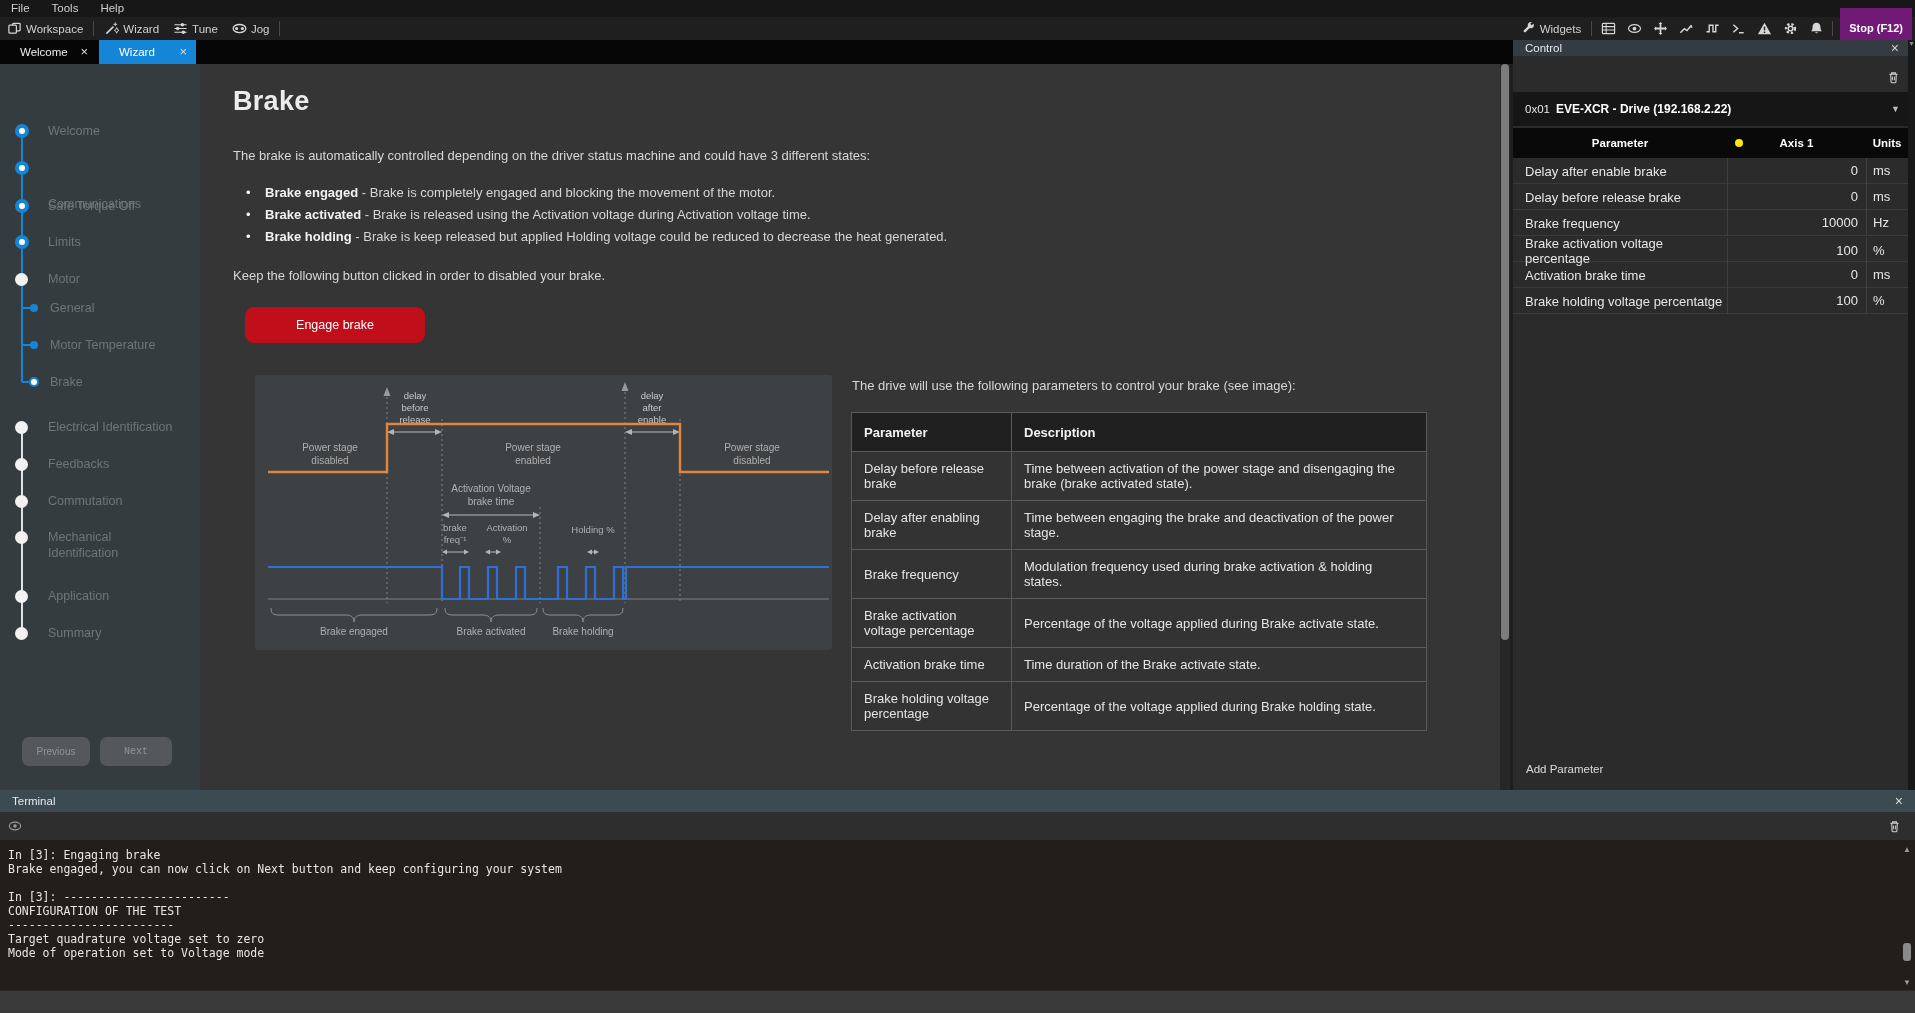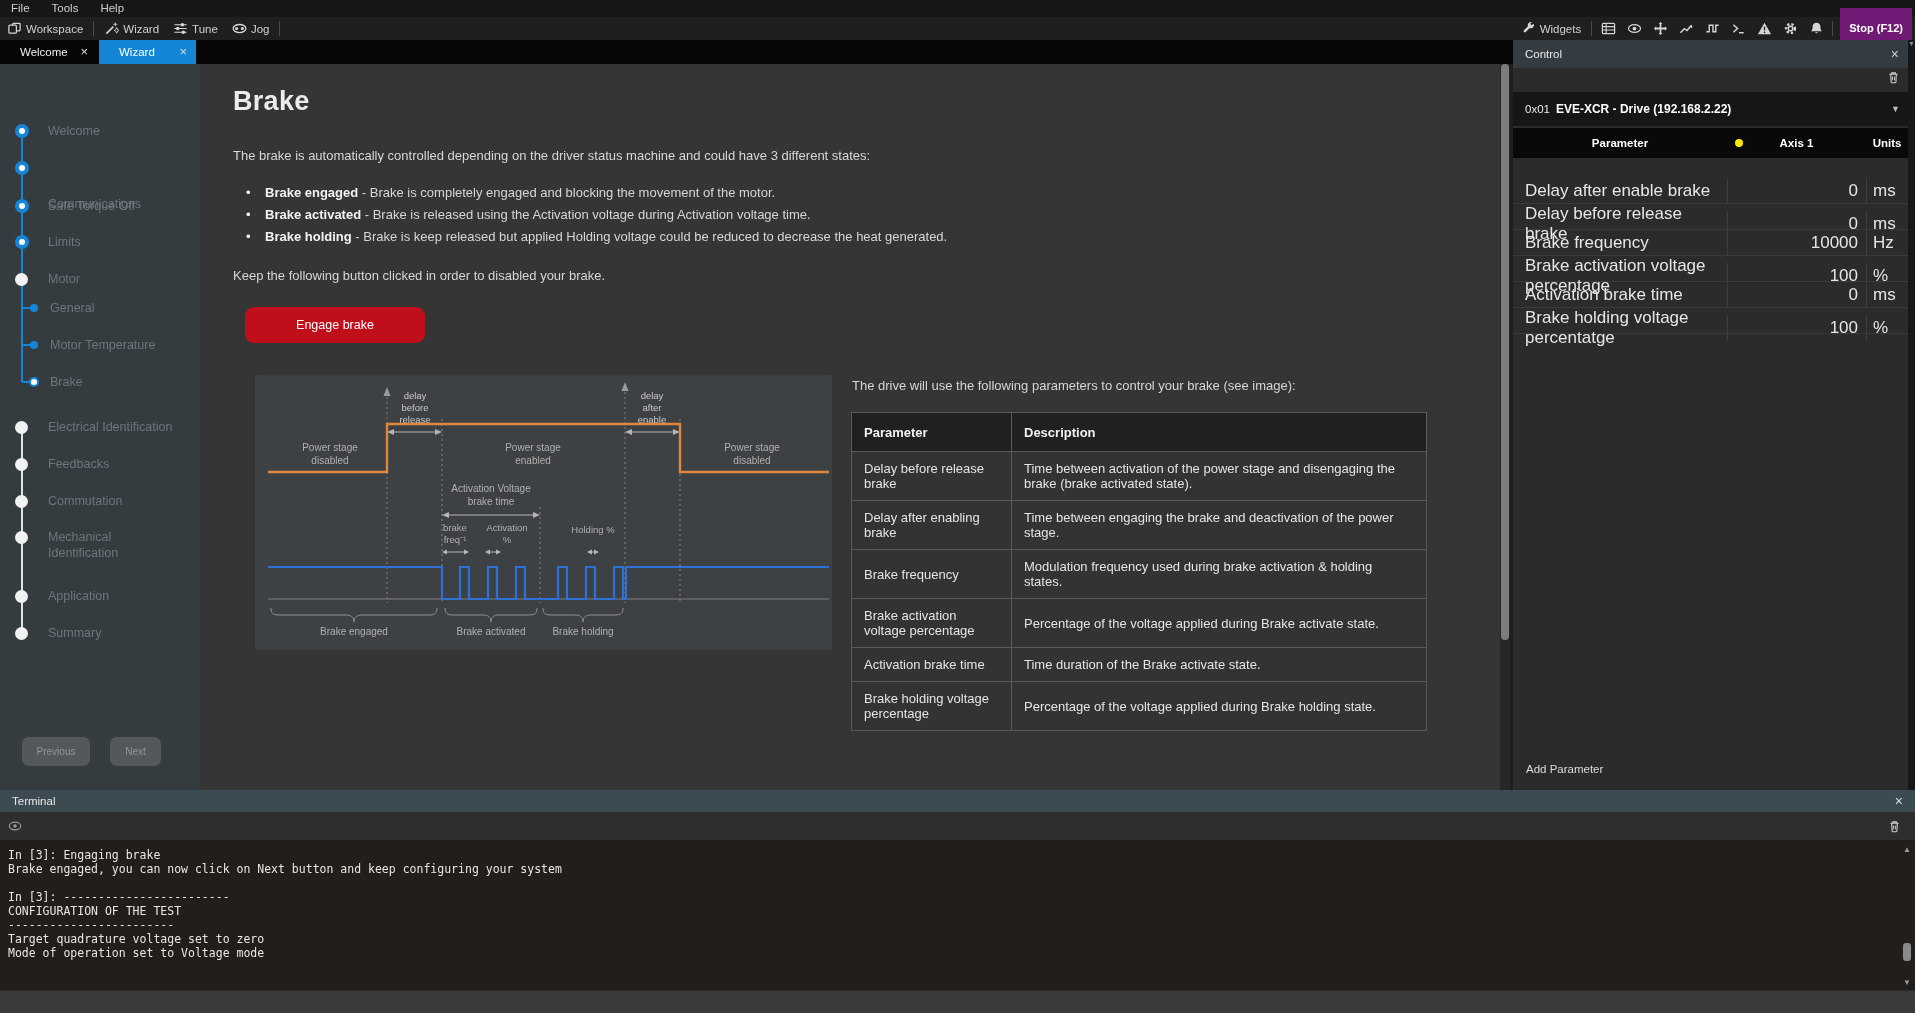--- a/index.html
+++ b/index.html
@@ -56,32 +56,32 @@
   .ptable th{background:#202020;font-weight:bold;color:#f2f2f2;height:20px;}
   .ptable td{background:#333333;}
   .col-param{width:160px;}
 
   
   .vscroll{left:1500px;top:64px;width:10px;height:726px;background:#272727;}
   .vthumb{position:absolute;left:1px;top:0;width:8px;height:576px;background:#7d7d7d;border-radius:4px;}
 
   
   .control{left:1513px;top:40px;width:395px;height:750px;background:#2b2b2b;}
-  .chead{position:absolute;left:0;top:0;width:100%;height:28px;background:#353c41;display:flex;align-items:center;justify-content:space-between;box-sizing:border-box;padding:0 9px 0 12px;font-size:11.5px;color:#e8e8e8;}
+  .chead{position:absolute;left:0;top:0;width:100%;height:16px;background:#353c41;display:flex;align-items:center;justify-content:space-between;box-sizing:border-box;padding:0 9px 0 12px;font-size:11.5px;color:#e8e8e8;}
   .chead .x{font-size:14px;color:#cfcfcf;}
   .ctrash{position:absolute;right:8px;top:30px;}
   .drive{position:absolute;left:0;top:52px;width:100%;height:34px;background:#161616;display:flex;align-items:center;box-sizing:border-box;padding:0 8px 0 12px;font-size:11.5px;color:#e8e8e8;}
   .drive b{margin-left:6px;font-size:12px;color:#fff;}
   .drive .caret{margin-left:auto;color:#bbb;font-size:9px;}
   .pgrid-h{position:absolute;left:0;top:88px;width:100%;height:30px;background:#090909;display:grid;grid-template-columns:214px 139px 42px;align-items:center;font-weight:bold;font-size:11.5px;color:#fff;}
   .pgrid-h .c1{text-align:center;position:relative;}
   .pgrid-h .ydot{position:absolute;right:-16px;top:50%;margin-top:-4px;width:8px;height:8px;border-radius:50%;background:#ffe70a;}
   .pgrid-h .c2{text-align:center;}
   .pgrid-h .c3{text-align:center;}
-  .prow{position:absolute;left:0;width:100%;height:26px;display:grid;grid-template-columns:214px 139px 42px;align-items:center;font-size:17px;color:#e6e6e6;border-bottom:1px solid #3a3a3a;box-sizing:border-box;margin-top:20px;}
+  .prow{position:absolute;left:0;width:100%;height:26px;display:grid;grid-template-columns:214px 139px 42px;align-items:center;font-size:13px;color:#e6e6e6;border-bottom:1px solid #3a3a3a;box-sizing:border-box;}
   .prow .n{padding-left:12px;}
   .prow .v{text-align:right;padding-right:8px;border-left:1px solid #3f3f3f;height:26px;line-height:26px;box-sizing:border-box;}
   .prow .u{padding-left:6px;border-left:1px solid #3f3f3f;height:26px;line-height:26px;box-sizing:border-box;}
   .addparam{position:absolute;left:13px;top:723px;font-size:11.5px;color:#dcdcdc;}
   .redge{left:1908px;top:40px;width:7px;height:750px;background:#181818;color:#8a8a8a;font-size:7px;text-align:center;}
 
   
   .terminal{left:0;top:790px;width:1915px;height:223px;background:#221e1b;}
   .thead{position:absolute;left:0;top:0;width:100%;height:22px;background:#3c4a52;display:flex;align-items:center;justify-content:space-between;box-sizing:border-box;padding:0 12px;font-size:11.5px;color:#e8e8e8;}
   .thead .x{font-size:14px;color:#d8d8d8;}
@@ -251,21 +251,21 @@
     <div class="sdot dot-white" style="top:430.5px;"></div>
     <div class="slabel" style="top:429px;">Commutation</div>
     <div class="sdot dot-white" style="top:466.5px;"></div>
     <div class="slabel" style="top:465px;width:120px;">Mechanical Identification</div>
     <div class="sdot dot-white" style="top:525.5px;"></div>
     <div class="slabel" style="top:524px;">Application</div>
     <div class="sdot dot-white" style="top:562.5px;"></div>
     <div class="slabel" style="top:561px;">Summary</div>
 
     <div class="navbtn" style="left:22px;top:673px;width:68px;">Previous</div>
-    <div class="navbtn" style="left:110px;top:673px;width:51px;">Next</div>
+    <div class="navbtn" style="left:100px;top:673px;width:72px;font-family:Liberation Mono, monospace;">Next</div>
   </div>
 
   <div class="abs main">
     <h1>Brake</h1>
     <div class="mtext" style="left:33px;top:84px;width:1200px;">The brake is automatically controlled depending on the driver status machine and could have 3 different states:</div>
 
     <div class="bullets">
       <div class="bullet">
         <span class="dot">•</span>
         <span><b>Brake engaged</b> <span>- Brake is completely engaged and blocking the movement of the motor.</span></span>

